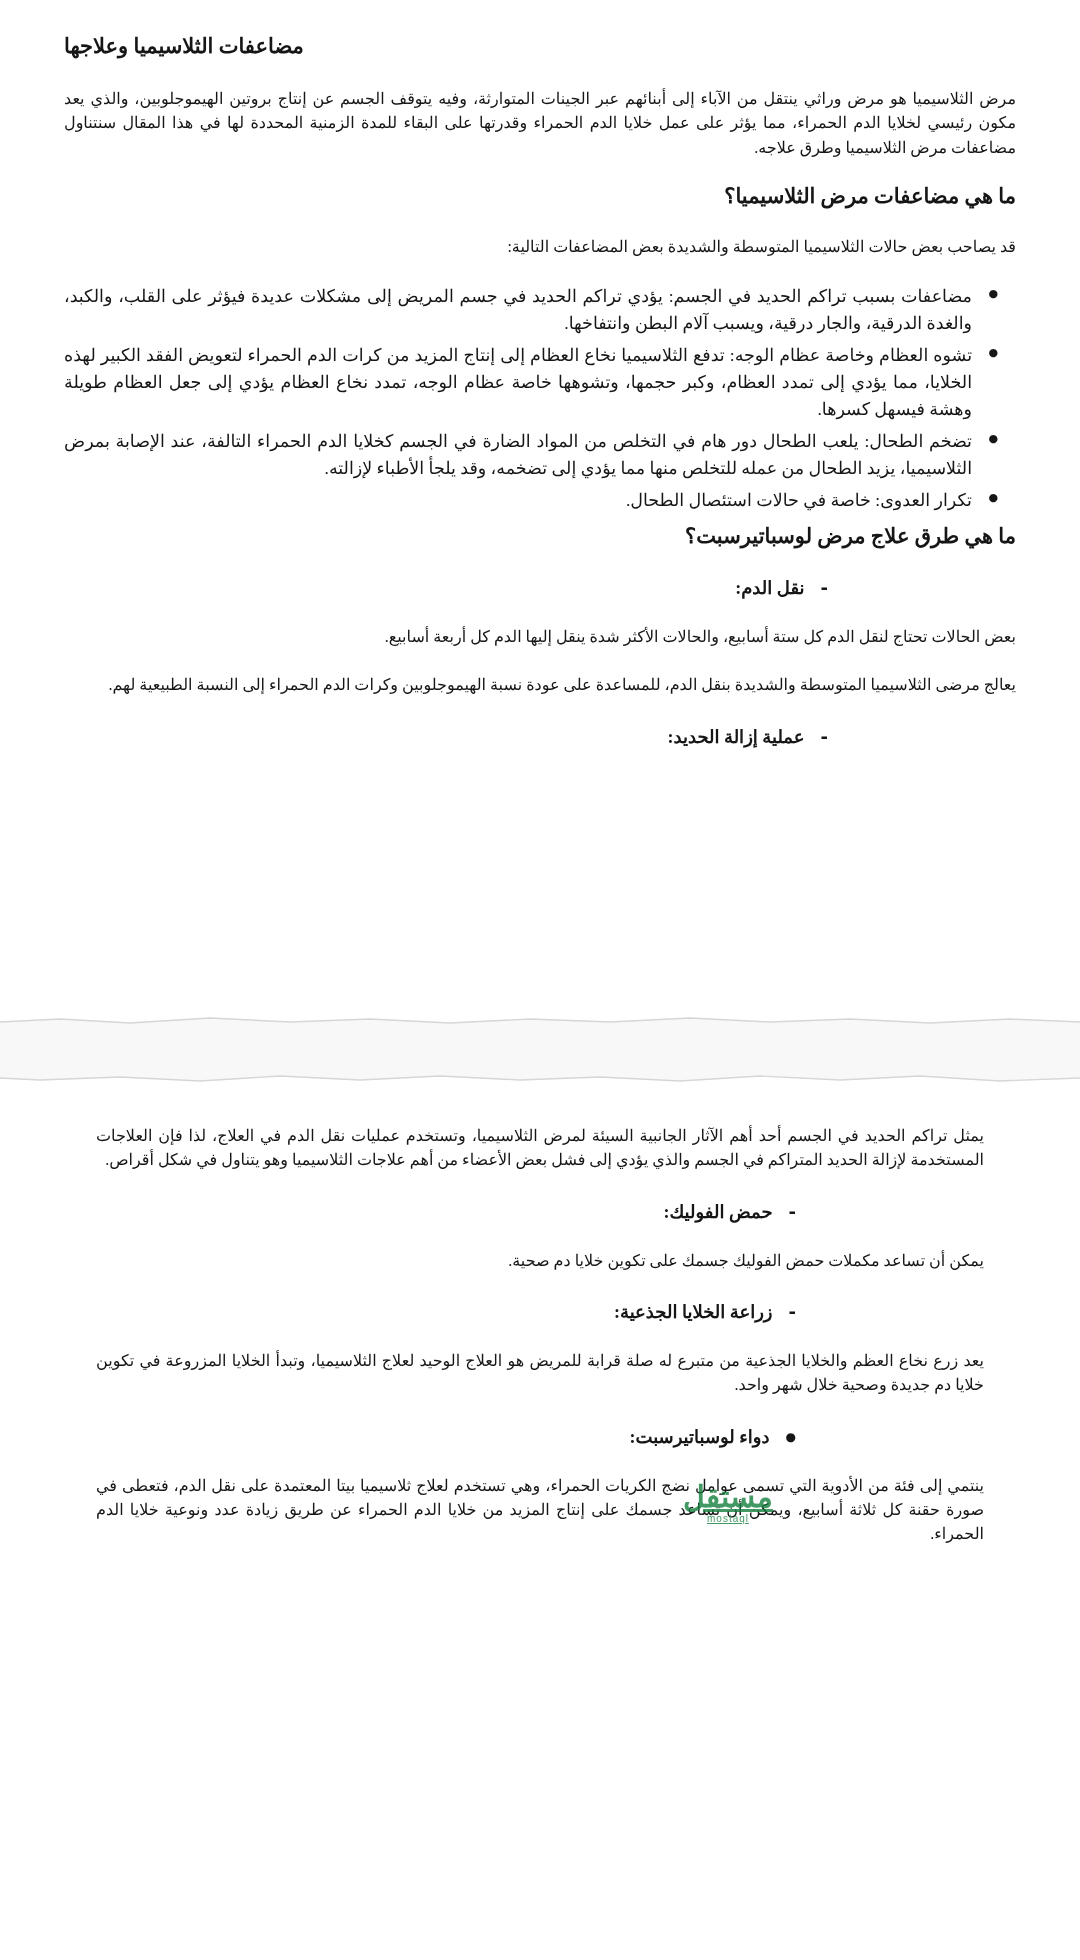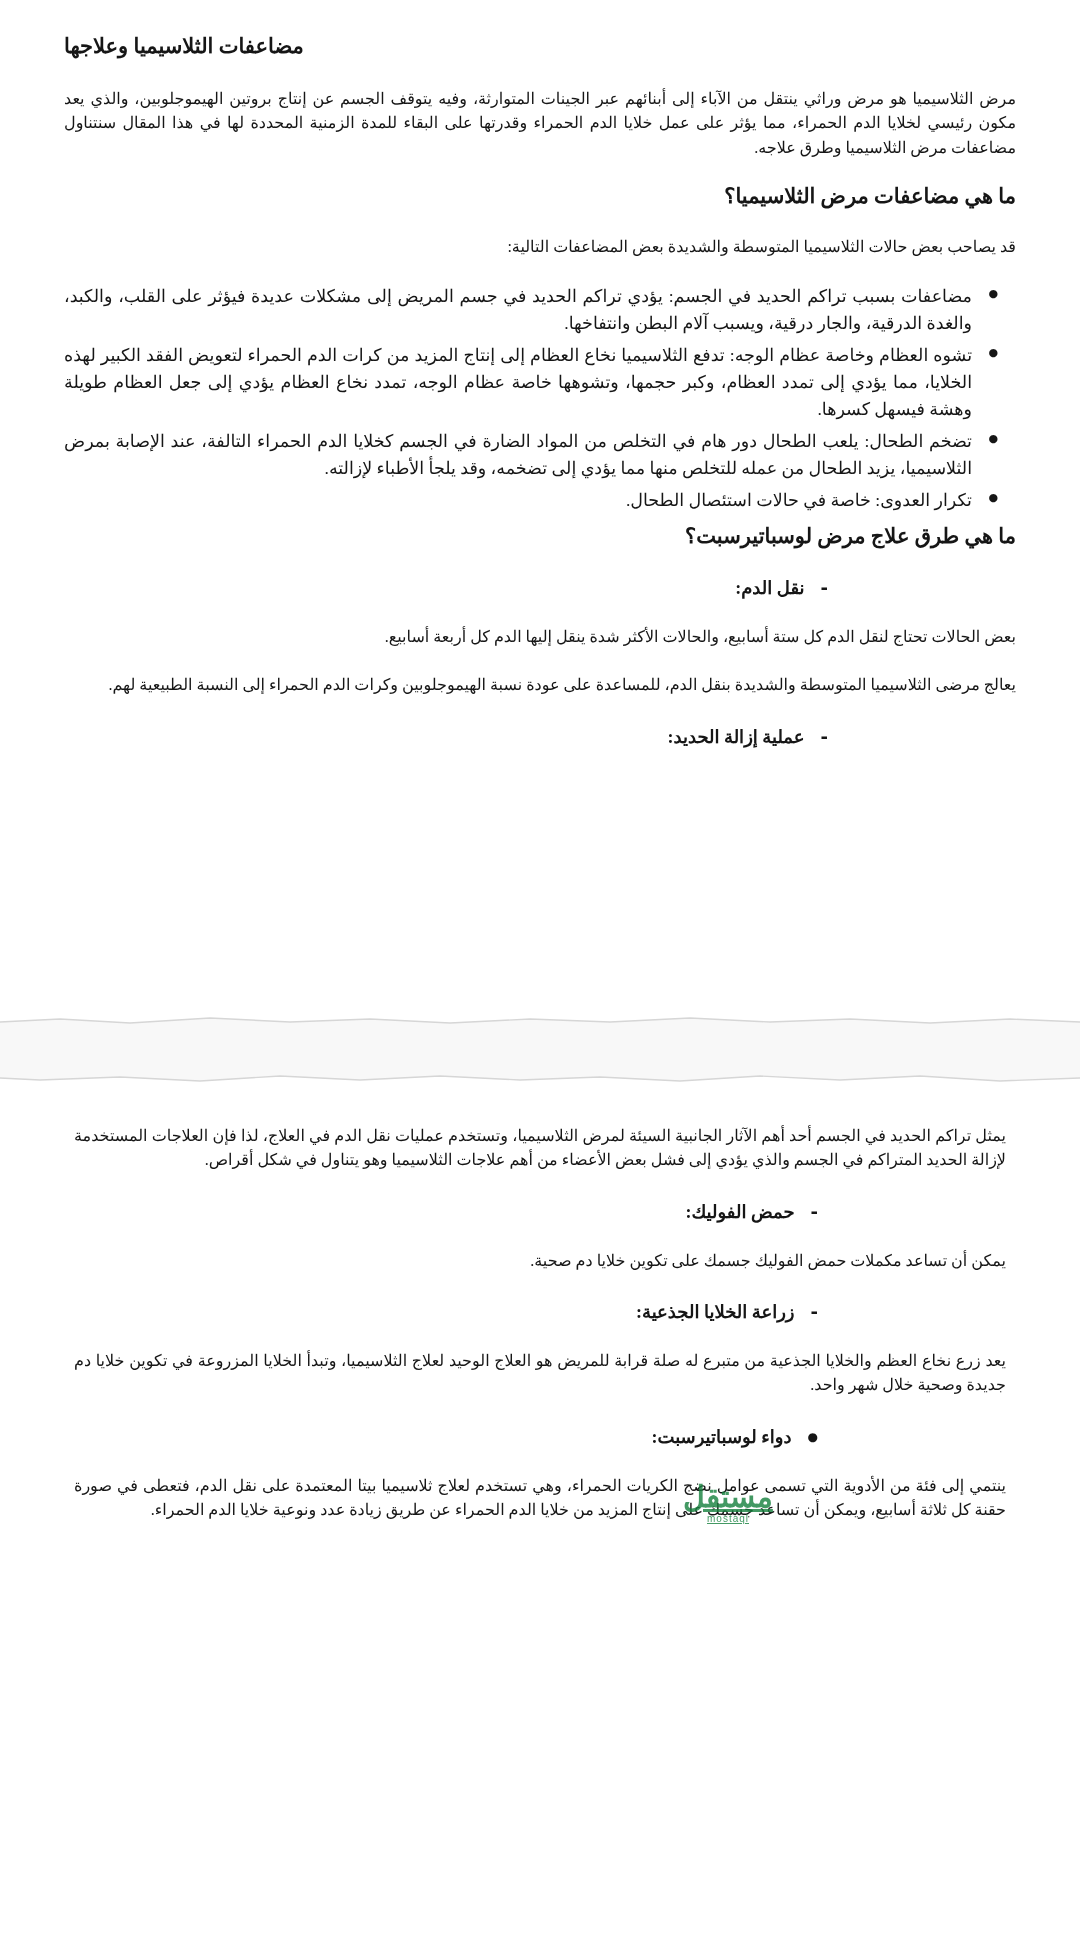--- a/index.html
+++ b/index.html
@@ -82,21 +82,21 @@
     width: 1080px;
     height: 84px;
   }
   .seam svg { display: block; width: 1080px; height: 84px; }
 
   .content-bottom {
     position: absolute;
     top: 1124px;
     left: 0;
     right: 0;
-    padding: 0 74px;
+    padding: 0 96px;
   }
 
   .watermark {
     position: absolute;
     top: 1480px;
     left: 638px;
     width: 180px;
     text-align: center;
     color: #15803d;
     opacity: 0.8;

